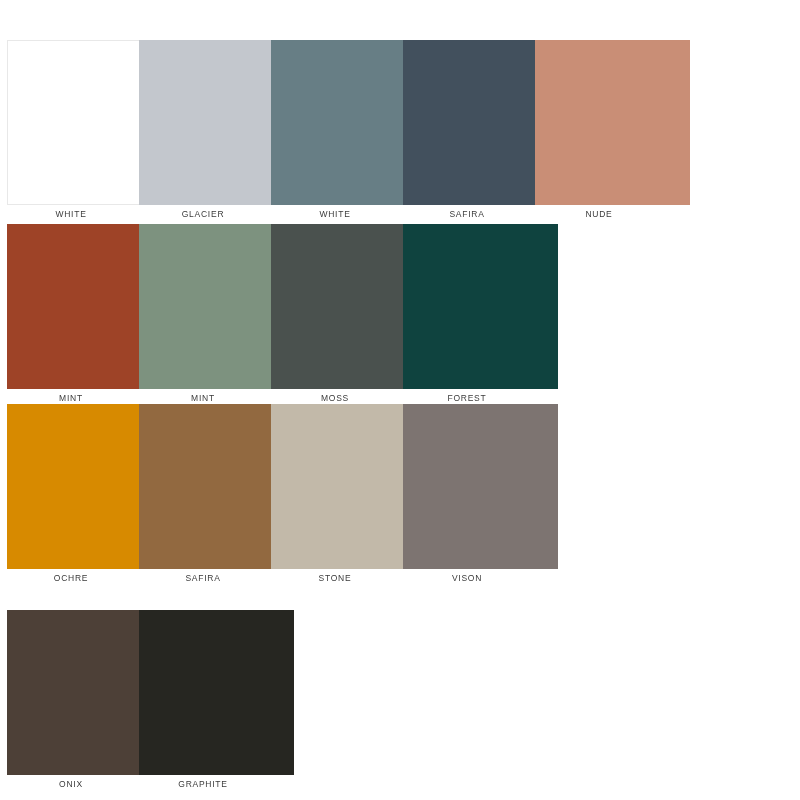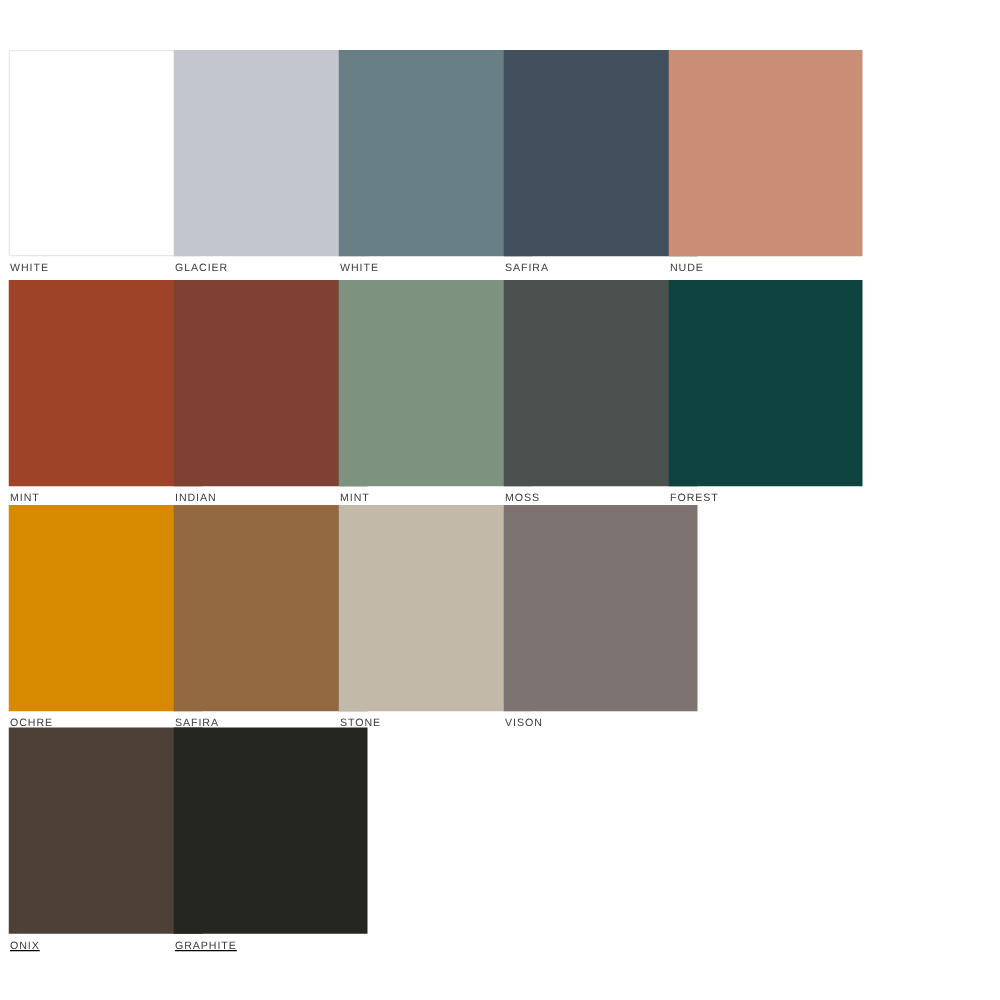--- a/index.html
+++ b/index.html
@@ -28,20 +28,21 @@
     align-items: flex-start;
     gap: 5px;
     padding: 0 0 0 3px;
     box-sizing: border-box;
   }
 
   .swatch-cell {
     width: 127px;
     box-sizing: border-box;
     position: relative;
+    text-align: center;
   }
 
   .swatch-chip {
     width: 155px;
     height: 165px;
     display: block;
     box-sizing: border-box;
   }
 
   
@@ -59,21 +60,21 @@
     padding-top: 5px;
     padding-left: 1px;
     white-space: nowrap;
     text-transform: none;
   }
 
   
   #row-1 { position: absolute; top: 40px;  left: 4px; }
   #row-2 { position: absolute; top: 224px; left: 4px; }
   #row-3 { position: absolute; top: 404px; left: 4px; }
-  #row-4 { position: absolute; top: 582px; left: 4px; text-decoration: underline; }
+  #row-4 { position: absolute; top: 610px; left: 4px; }
 </style>
 </head>
 <body>
 
 <div id="palette-board">
 
   <div class="swatch-row" id="row-1">
       <div class="swatch-cell">
         <div class="swatch-chip bordered" style="background-color: rgb(255, 255, 255);"></div>
         <span class="swatch-label">WHITE</span>
@@ -92,24 +93,20 @@
       </div>
       <div class="swatch-cell">
         <div class="swatch-chip" style="background-color: rgb(201, 142, 118);"></div>
         <span class="swatch-label">NUDE</span>
       </div>
     </div>
   <div class="swatch-row" id="row-2">
       <div class="swatch-cell">
         <div class="swatch-chip" style="background-color: rgb(158, 67, 39);"></div>
         <span class="swatch-label">MINT</span>
-      </div>
-      <div class="swatch-cell">
-        <div class="swatch-chip" style="background-color: rgb(126, 66, 52);"></div>
-        <span class="swatch-label">INDIAN</span>
       </div>
       <div class="swatch-cell">
         <div class="swatch-chip" style="background-color: rgb(125, 146, 127);"></div>
         <span class="swatch-label">MINT</span>
       </div>
       <div class="swatch-cell">
         <div class="swatch-chip" style="background-color: rgb(74, 81, 78);"></div>
         <span class="swatch-label">MOSS</span>
       </div>
       <div class="swatch-cell">

